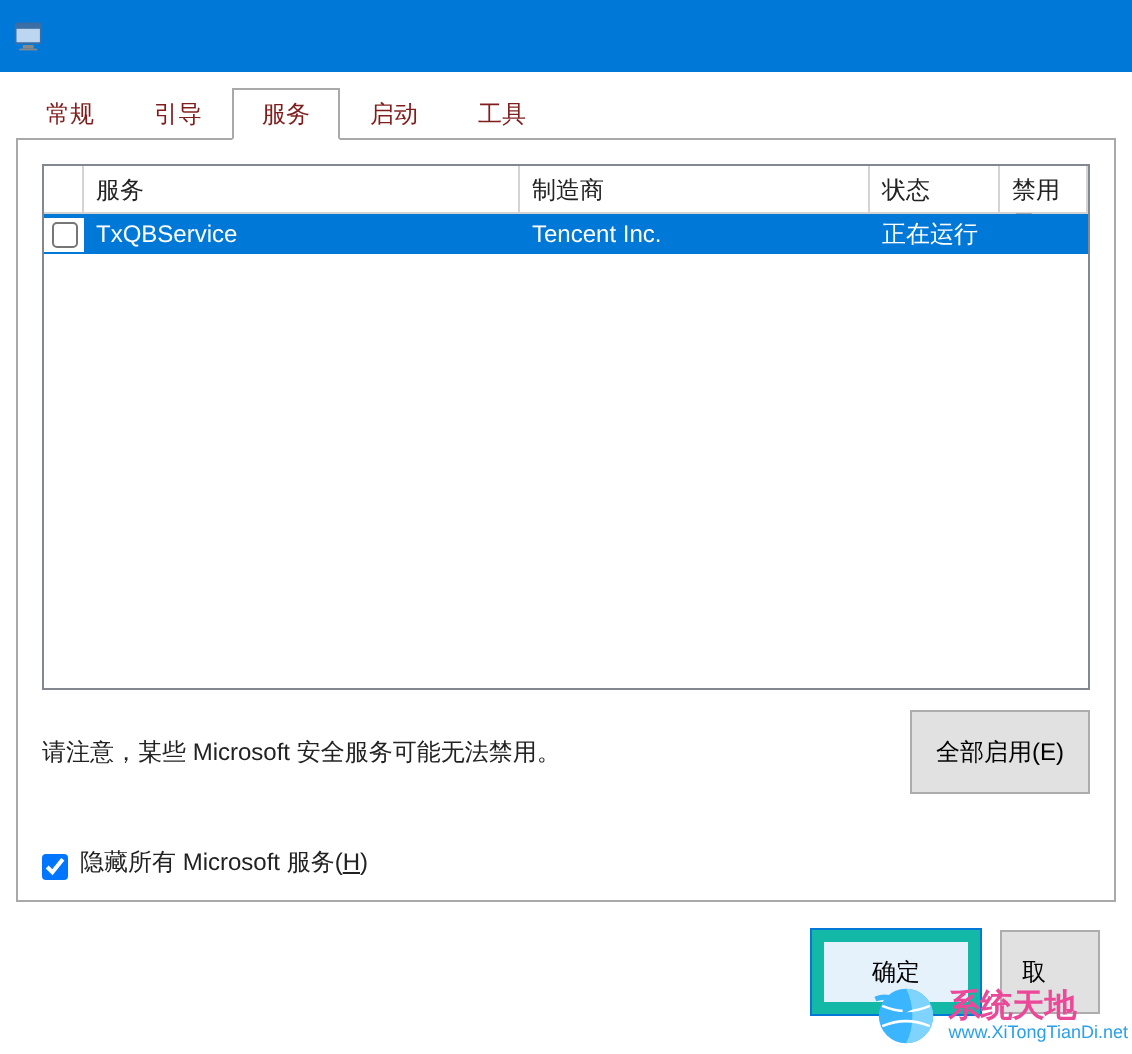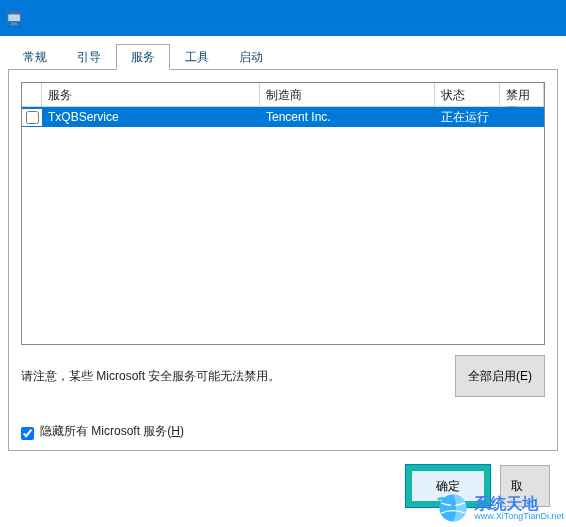--- a/index.html
+++ b/index.html
@@ -5,21 +5,21 @@
   * { box-sizing: border-box; margin: 0; padding: 0; font-family: "Microsoft YaHei", "Segoe UI", Tahoma, sans-serif; font-size: 12px; }
   body { width: 566px; height: 527px; background: #fff; overflow: hidden; }
 
   .title-bar { height: 36px; background: #0078d7; display: flex; align-items: center; padding: 0 6px; }
   .title-bar-icon { width: 18px; height: 18px; }
   .title-bar-icon svg { display: block; }
 
   .content-area { padding: 8px 8px 0 8px; }
 
   .tab-strip { display: flex; height: 26px; }
-  .tab { padding: 4px 14px; border: 1px solid transparent; color: #0c4a6e; cursor: default; }
+  .tab { padding: 4px 14px; border: 1px solid transparent; color: #7f1d1d; cursor: default; }
   .tab.active { border: 1px solid #a9a9a9; border-bottom: 1px solid #fff; background: #fff; position: relative; z-index: 2; }
   .tab:not(.active) { border-bottom: none; }
 
   .tab-panel { border: 1px solid #a9a9a9; margin-top: -1px; padding: 12px 12px 10px 12px; height: 382px; display: flex; flex-direction: column; }
 
   .list-box { border: 1px solid #828790; flex: 1; overflow: hidden; background: #fff; display: flex; flex-direction: column; }
   .list-header { display: flex; height: 24px; }
   .list-header .col { border-right: 1px solid #d4d4d4; border-bottom: 1px solid #d4d4d4; padding: 4px 6px; color: #222; background: #fff; }
   .col-chk { width: 20px; flex: 0 0 20px; }
   .col-service { flex: 1 1 210px; }
@@ -47,21 +47,21 @@
   .hide-row input { width: 13px; height: 13px; }
   .hide-row label { color: #222; }
   .hide-row label u { text-decoration: underline; }
 
   .bottom-buttons { display: flex; justify-content: flex-end; padding: 14px 8px 0 8px; gap: 10px; position: relative; }
   .btn-ok { min-width: 84px; border: 6px solid #14b8a6; background: #e5f1fb; box-shadow: 0 0 0 1px #0078d7; }
   .btn-cancel { min-width: 50px; overflow: hidden; white-space: nowrap; text-align: left; padding-left: 10px; }
 
   .watermark { position: absolute; right: 2px; bottom: 2px; display: flex; align-items: center; gap: 4px; pointer-events: none; }
   .wm-icon { width: 34px; height: 34px; }
-  .wm-text-zh { color: #3b82f6; font-weight: bold; font-size: 16px; line-height: 1; }
+  .wm-text-zh { color: #ec4899; font-weight: bold; font-size: 16px; line-height: 1; }
   .wm-text-en { color: #2aa0e8; font-size: 9px; line-height: 1; text-align: right; }
 </style>
 </head>
 <body>
 
 <div class="title-bar">
   <span class="title-bar-icon">
     <svg viewBox="0 0 20 20" width="18" height="18">
       <rect x="2" y="3" width="14" height="11" rx="1" fill="#bcd6ef" stroke="#3a6ea5" stroke-width="1"></rect>
       <rect x="2" y="3" width="14" height="3" fill="#3a6ea5"></rect>
@@ -70,22 +70,22 @@
     </svg>
   </span>
 </div>
 
 <div class="content-area">
 
   <div class="tab-strip">
     <div class="tab">常规</div>
     <div class="tab">引导</div>
     <div class="tab active">服务</div>
+    <div class="tab">启动</div>
     <div class="tab">工具</div>
-    <div class="tab">启动</div>
   </div>
 
   <div class="tab-panel">
 
     <div class="list-box">
       <div class="list-header">
         <div class="col col-chk"></div>
         <div class="col col-service">服务</div>
         <div class="col col-mfr">制造商</div>
         <div class="col col-status">状态</div>

